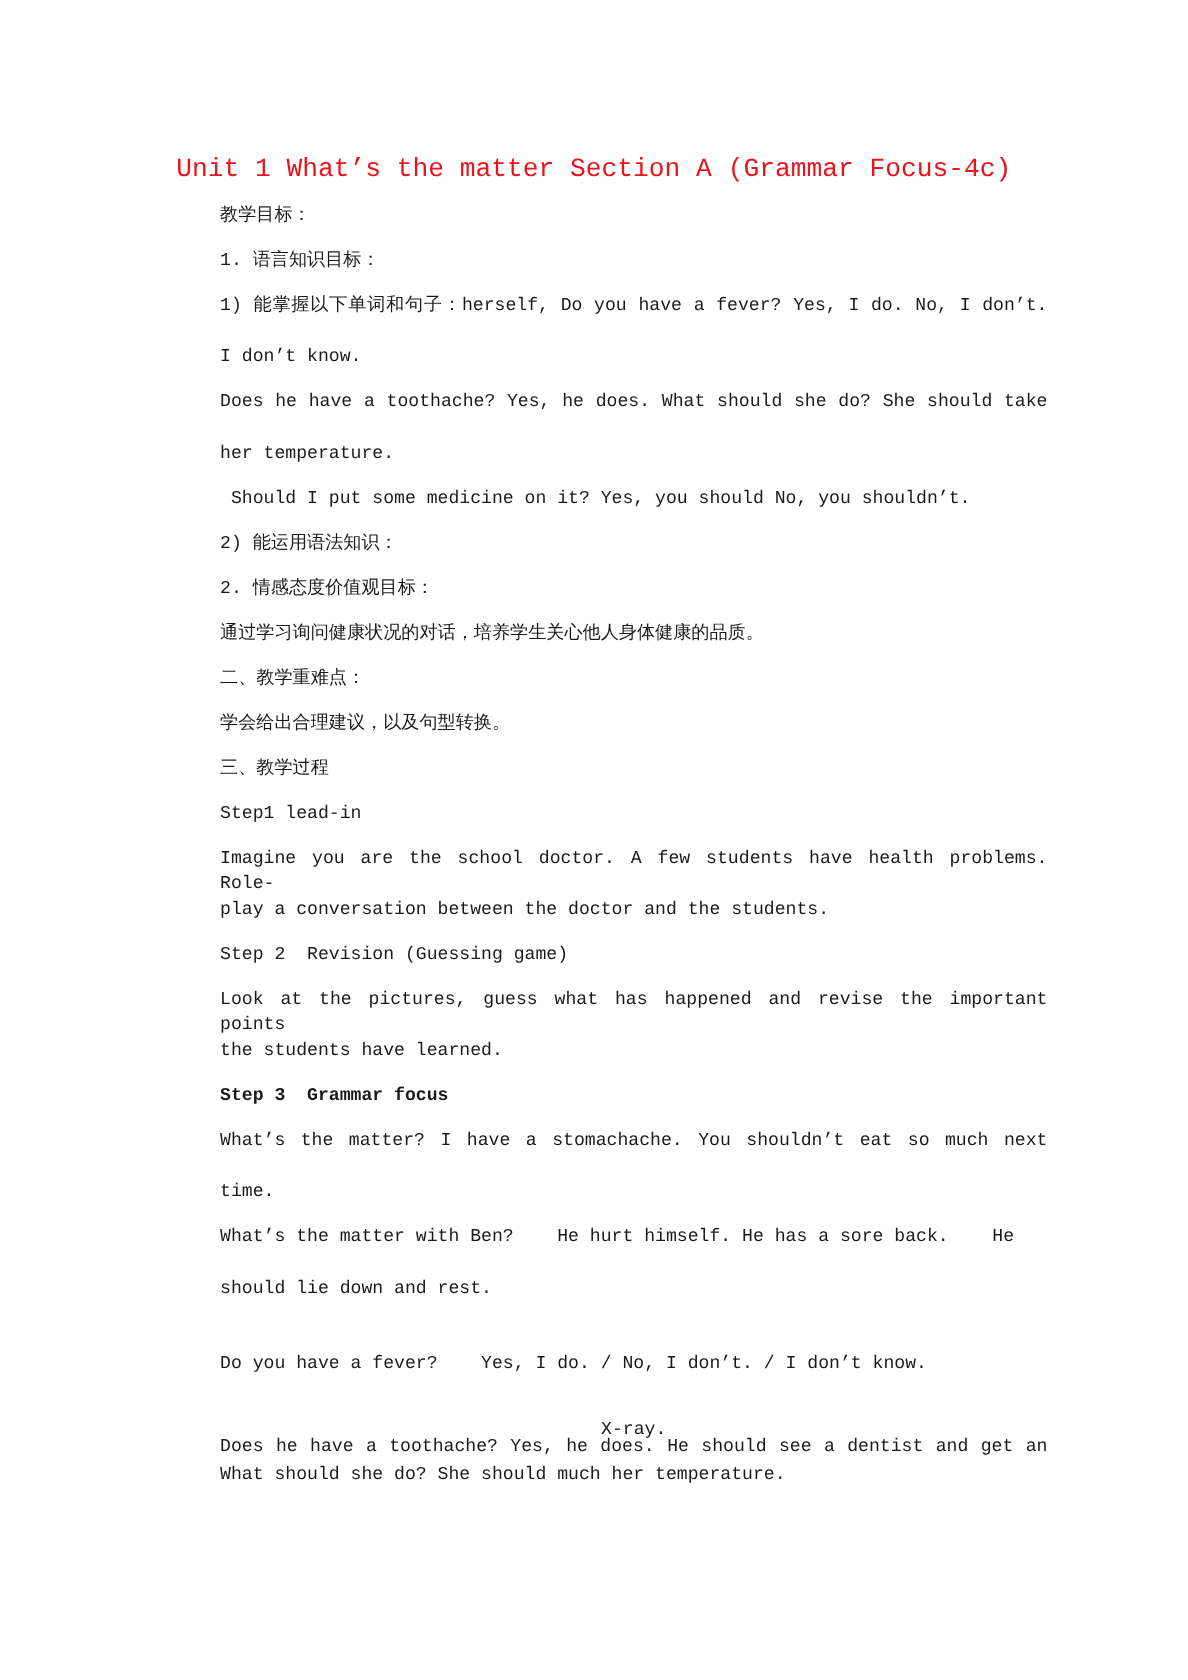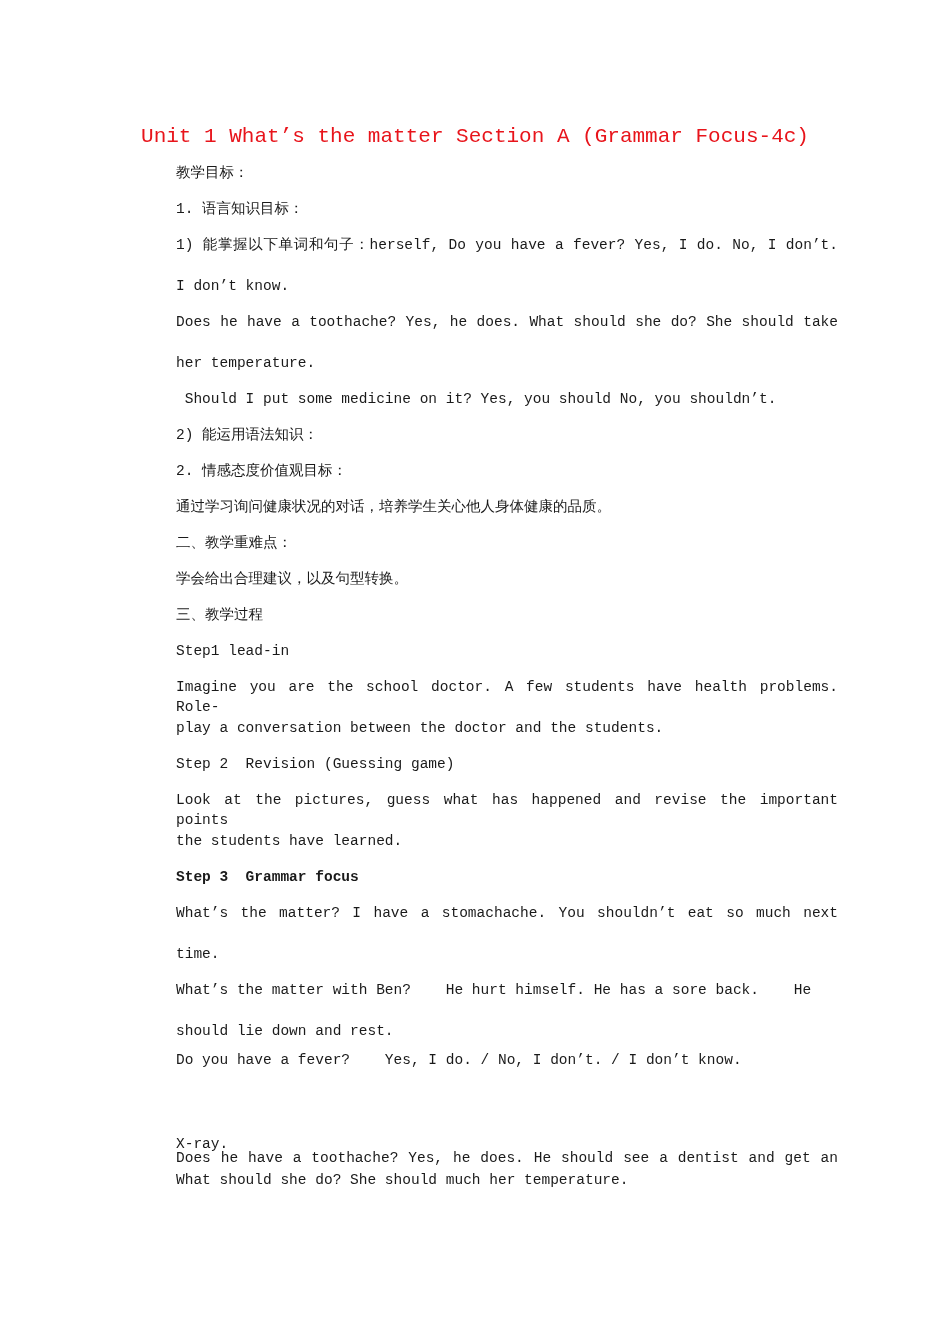--- a/index.html
+++ b/index.html
@@ -36,18 +36,18 @@
       <div class="line just" style="top: 677px;">Imagine you are the school doctor. A few students have health problems. Role-</div>
       <div class="line" style="top: 718px;">play a conversation between the doctor and the students.</div>
       <div class="line" style="top: 754px;">Step 2  Revision (Guessing game)</div>
       <div class="line just" style="top: 790px;"> Look at the pictures, guess what has happened and revise the important points</div>
       <div class="line" style="top: 831px;">the students have learned.</div>
       <div class="line" style="top: 867px; font-weight: bold;">Step 3  Grammar focus</div>
       <div class="line just" style="top: 903px;">What’s the matter?  I have a stomachache.  You shouldn’t eat so much next</div>
       <div class="line" style="top: 944px;">time.</div>
       <div class="line" style="top: 980px;">What’s the matter with Ben?    He hurt himself. He has a sore back.    He</div>
       <div class="line" style="top: 1021px;">should lie down and rest.</div>
-      <div class="line" style="top: 1050px;">Do you have a fever?    Yes, I do. / No, I don’t. / I don’t know.</div>
+      <div class="line" style="top: 1081px;">Do you have a fever?    Yes, I do. / No, I don’t. / I don’t know.</div>
       <div class="line just" style="top: 1148px;">Does he have a toothache?   Yes, he does.   He should see a dentist and get an</div>
-      <div class="line" style="top: 1134px;">X-ray.</div>
+      <div class="line" style="top: 1134px; text-align: center;">X-ray.</div>
       <div class="line" style="top: 1170px;">What should she do? She should much her temperature.</div>
     </div>
 </div>
 
 </body></html>

